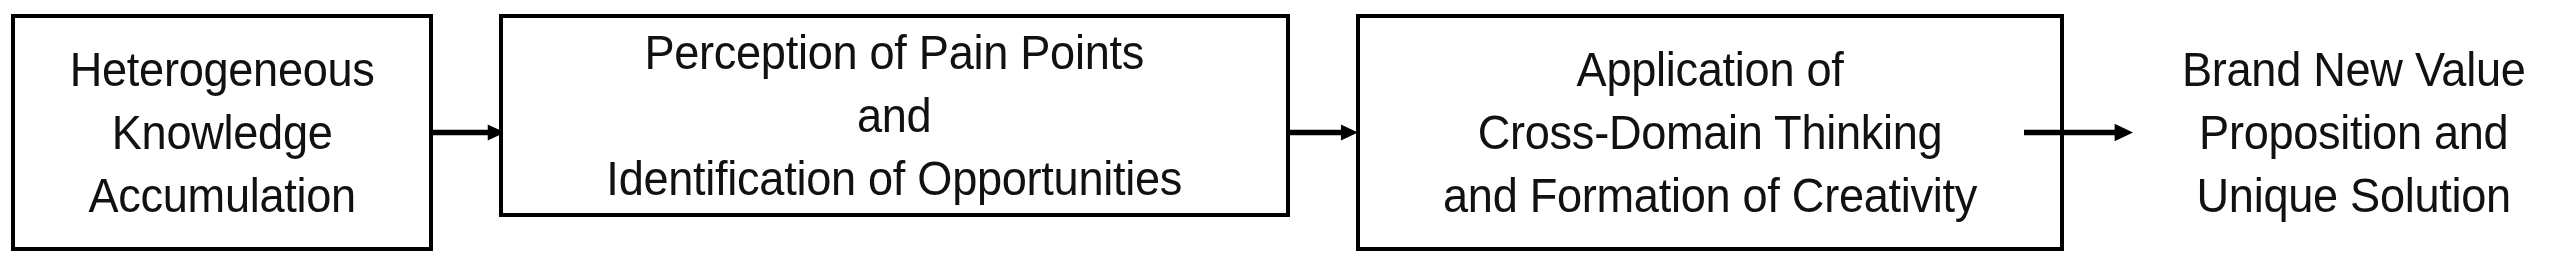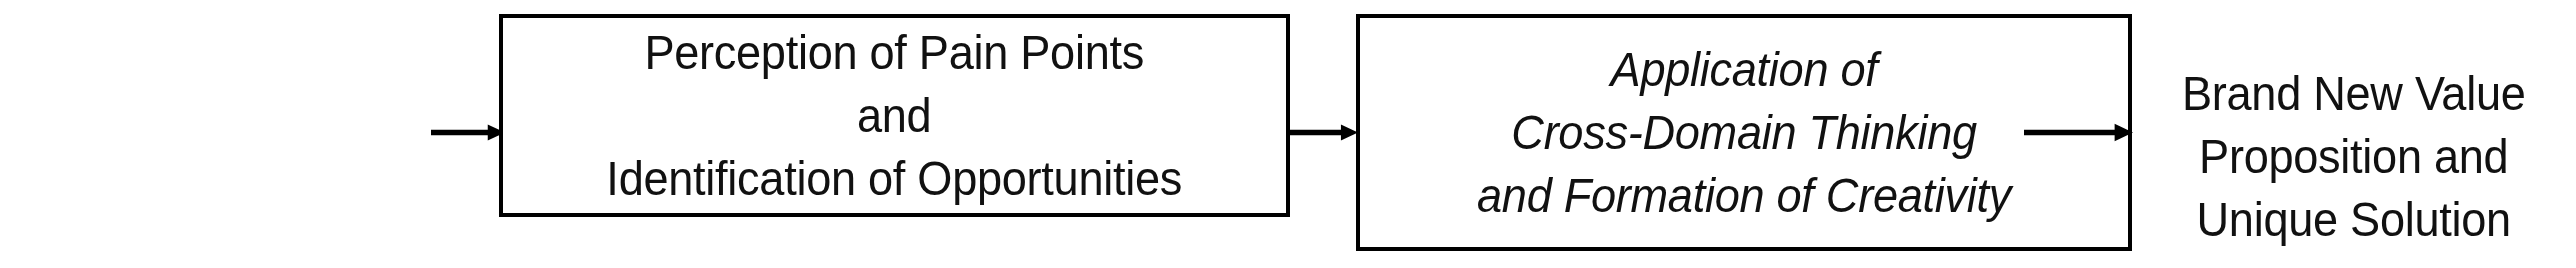--- a/index.html
+++ b/index.html
@@ -33,51 +33,56 @@
     line-height: 63px;
     font-weight: 400;
     letter-spacing: -0.3px;
     transform: scaleX(0.94);
     transform-origin: center center;
     white-space: pre;
   }
   .plain-label {
     position: absolute;
     display: flex;
-    align-items: flex-end;
+    align-items: center;
     justify-content: center;
     text-align: center;
   }
   .plain-label .node-text {
     font-size: 48px;
     line-height: 63px;
   }
   
   #box-1 { left: 11px;   top: 13.5px; width: 422px;  height: 237px; }
   #box-2 { left: 499px;  top: 13.5px; width: 791px; height: 203px; }
-  #box-3 { left: 1356px; top: 13.5px; width: 776px; height: 237px; font-style: italic; }
+  #box-3 { left: 1356px; top: 13.5px; width: 708px; height: 237px; }
   #outcome-label { left: 2131px; top: 13.5px; width: 445px; height: 237px; }
 
   
   .arrow {
     position: absolute;
     height: 21px;
     top: 122px;
     pointer-events: none;
   }
   #arrow-1 { left: 431px;  width: 74px; }
   #arrow-2 { left: 1286px; width: 72px; }
   #arrow-3 { left: 2024px; width: 109px; }
   .arrow svg { display: block; width: 100%; height: 100%; }
 </style>
 </head>
 <body>
 
 <div id="canvas">
 
+  <div class="node-box" id="box-1">
+    <span class="node-text">Heterogeneous
+Knowledge
+Accumulation</span>
+  </div>
 
   <div class="arrow" id="arrow-1">
     <svg viewBox="0 0 120 34" preserveAspectRatio="none" aria-hidden="true">
       <line x1="0" y1="17" x2="96" y2="17" stroke="#000000" stroke-width="9"></line>
       <polygon points="92,4 120,17 92,30" fill="#000000"></polygon>
     </svg>
   </div>
 
   <div class="node-box" id="box-2">
     <span class="node-text">Perception of Pain Points

